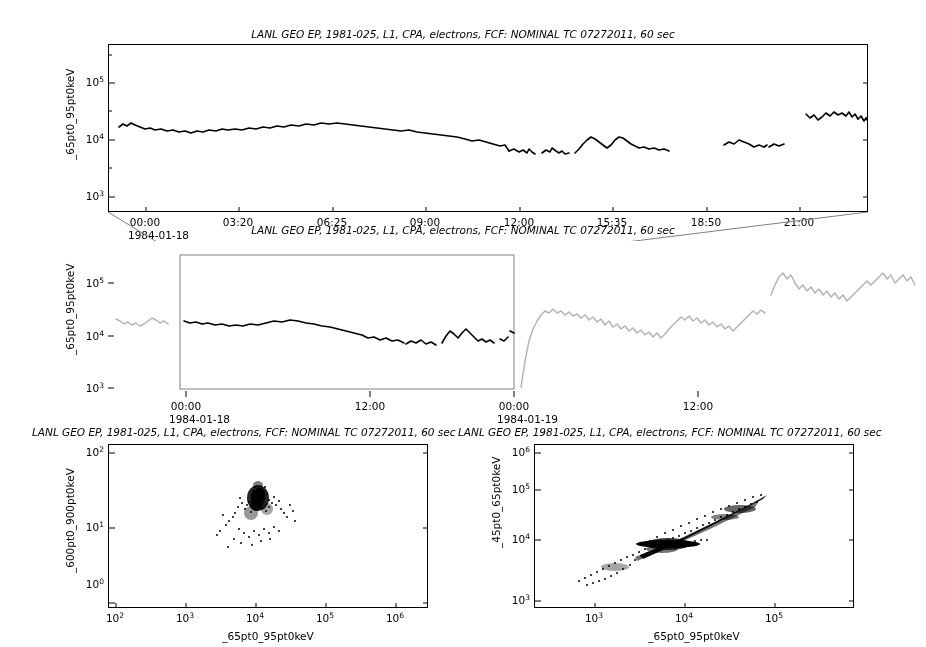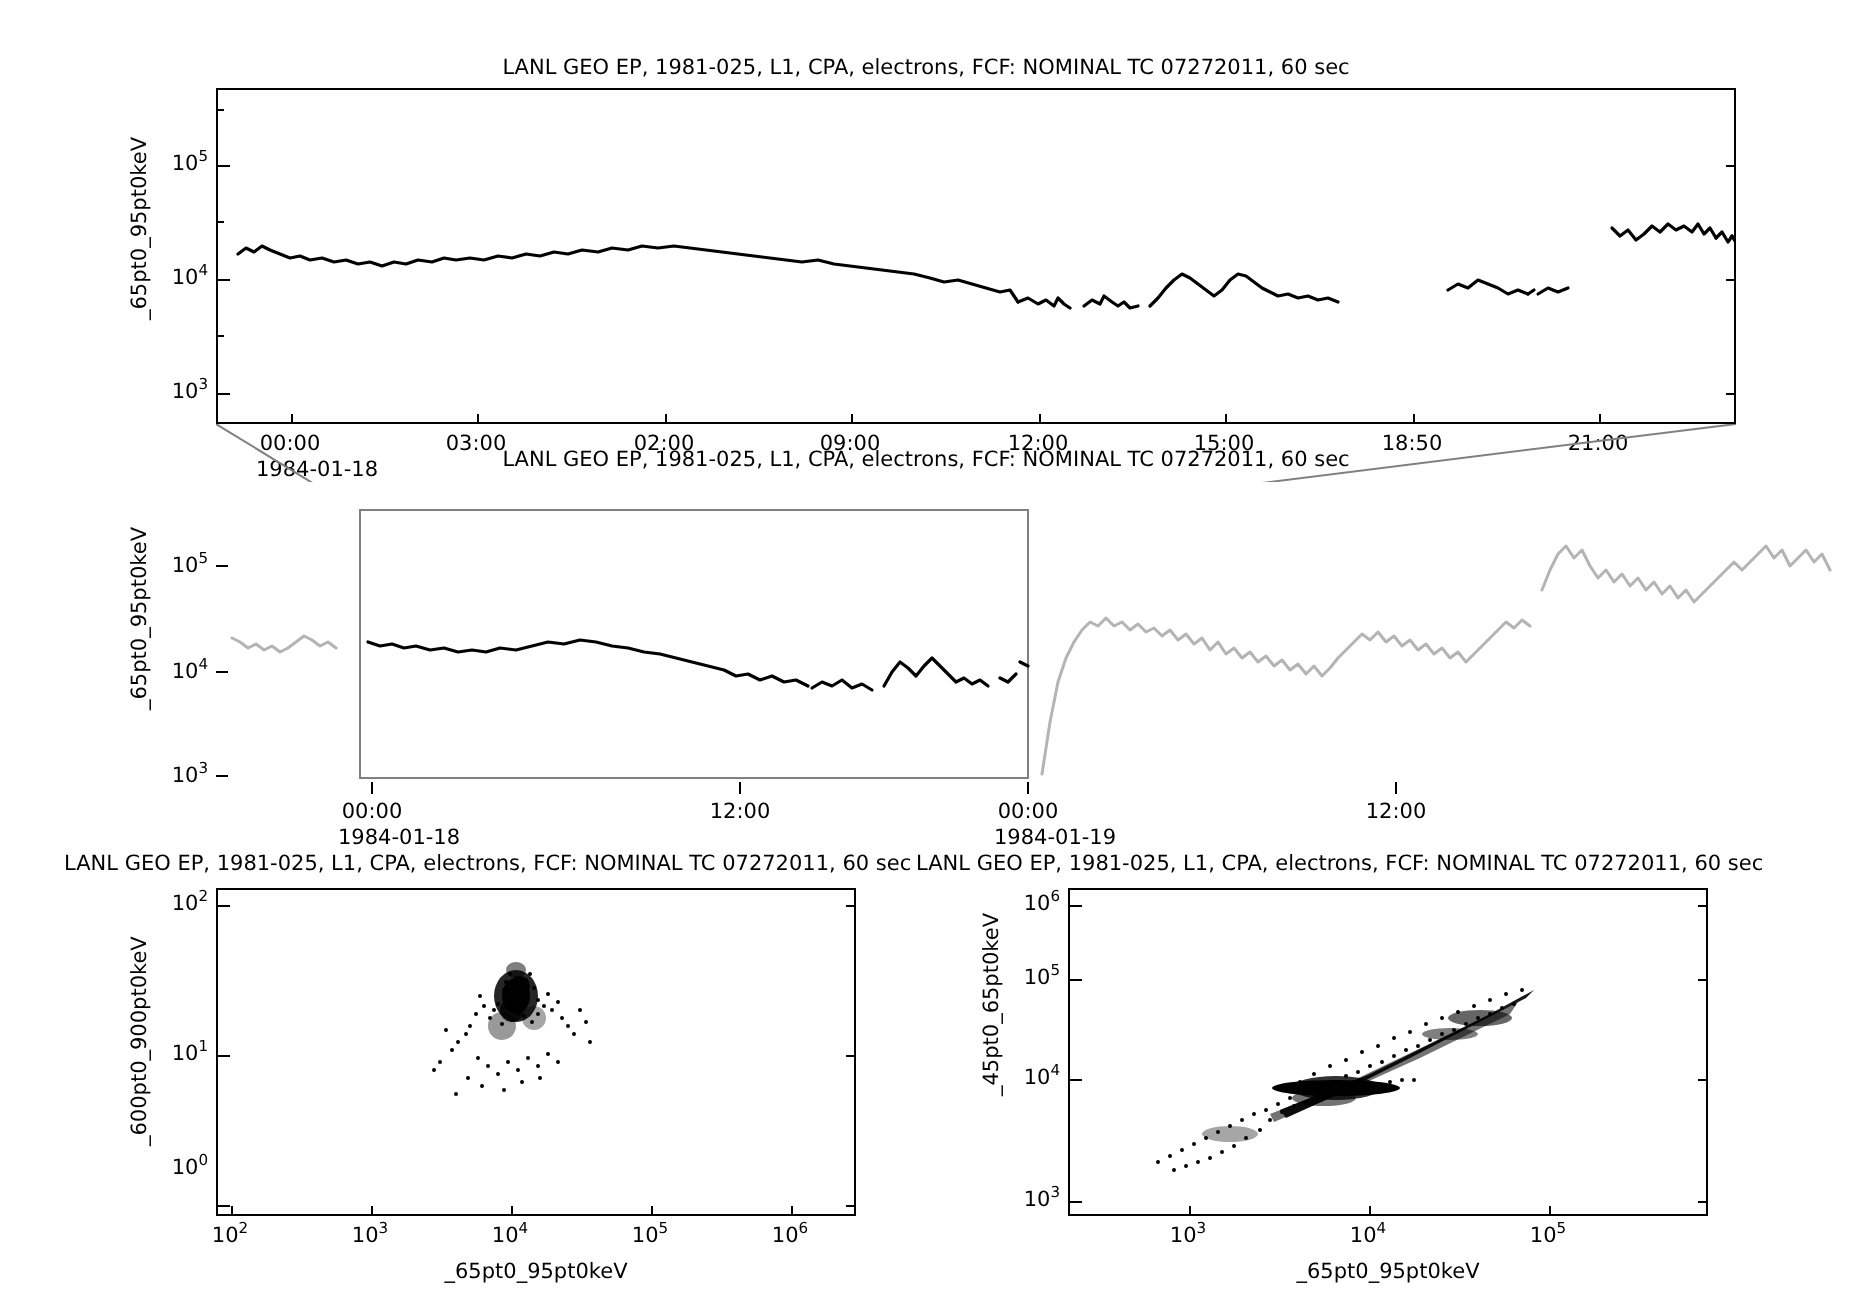--- a/index.html
+++ b/index.html
@@ -17,20 +17,21 @@
   }
   .panel {
     position: absolute;
   }
   .title {
     position: absolute;
     font-size: 10.5px;
     color: #000;
     white-space: nowrap;
     text-align: center;
+    font-style: italic;
   }
   .axes {
     position: absolute;
     border: 1px solid #000;
     box-sizing: border-box;
     background: #fff;
     overflow: hidden;
   }
   .ylabel {
     position: absolute;
@@ -122,25 +123,25 @@
       <g fill="none" stroke="#000" stroke-width="1.6" stroke-linejoin="round" stroke-linecap="round" transform="translate(0,0)">
         <path d="M655,102 L658,100"></path>
       </g>
       <g fill="none" stroke="#000" stroke-width="1.6" stroke-linejoin="round" stroke-linecap="round">
         <path d="M757,73 L760,78"></path>
       </g>
     </svg>
   </div>
 
   <div class="xtick" style="left:145px; top:216px;">00:00</div>
-  <div class="xtick" style="left:238px; top:216px;">03:00</div>
-  <div class="xtick" style="left:332px; top:216px;">02:00</div>
+  <div class="xtick" style="left:238px; top:216px;">03:20</div>
+  <div class="xtick" style="left:332px; top:216px;">06:25</div>
   <div class="xtick" style="left:425px; top:216px;">09:00</div>
   <div class="xtick" style="left:519px; top:216px;">12:00</div>
-  <div class="xtick" style="left:612px; top:216px;">15:00</div>
+  <div class="xtick" style="left:612px; top:216px;">15:35</div>
   <div class="xtick" style="left:706px; top:216px;">18:50</div>
   <div class="xtick" style="left:799px; top:216px;">21:00</div>
   <div class="datelabel" style="left:128px; top:229px;">1984-01-18</div>
 </div>
 
 <svg class="panel" style="left:108px; top:212px; width:760px; height:52px;" width="760" height="52">
   <line x1="72" y1="44" x2="0" y2="0" stroke="#808080" stroke-width="1"></line>
   <line x1="406" y1="44" x2="760" y2="0" stroke="#808080" stroke-width="1"></line>
 </svg>
 

